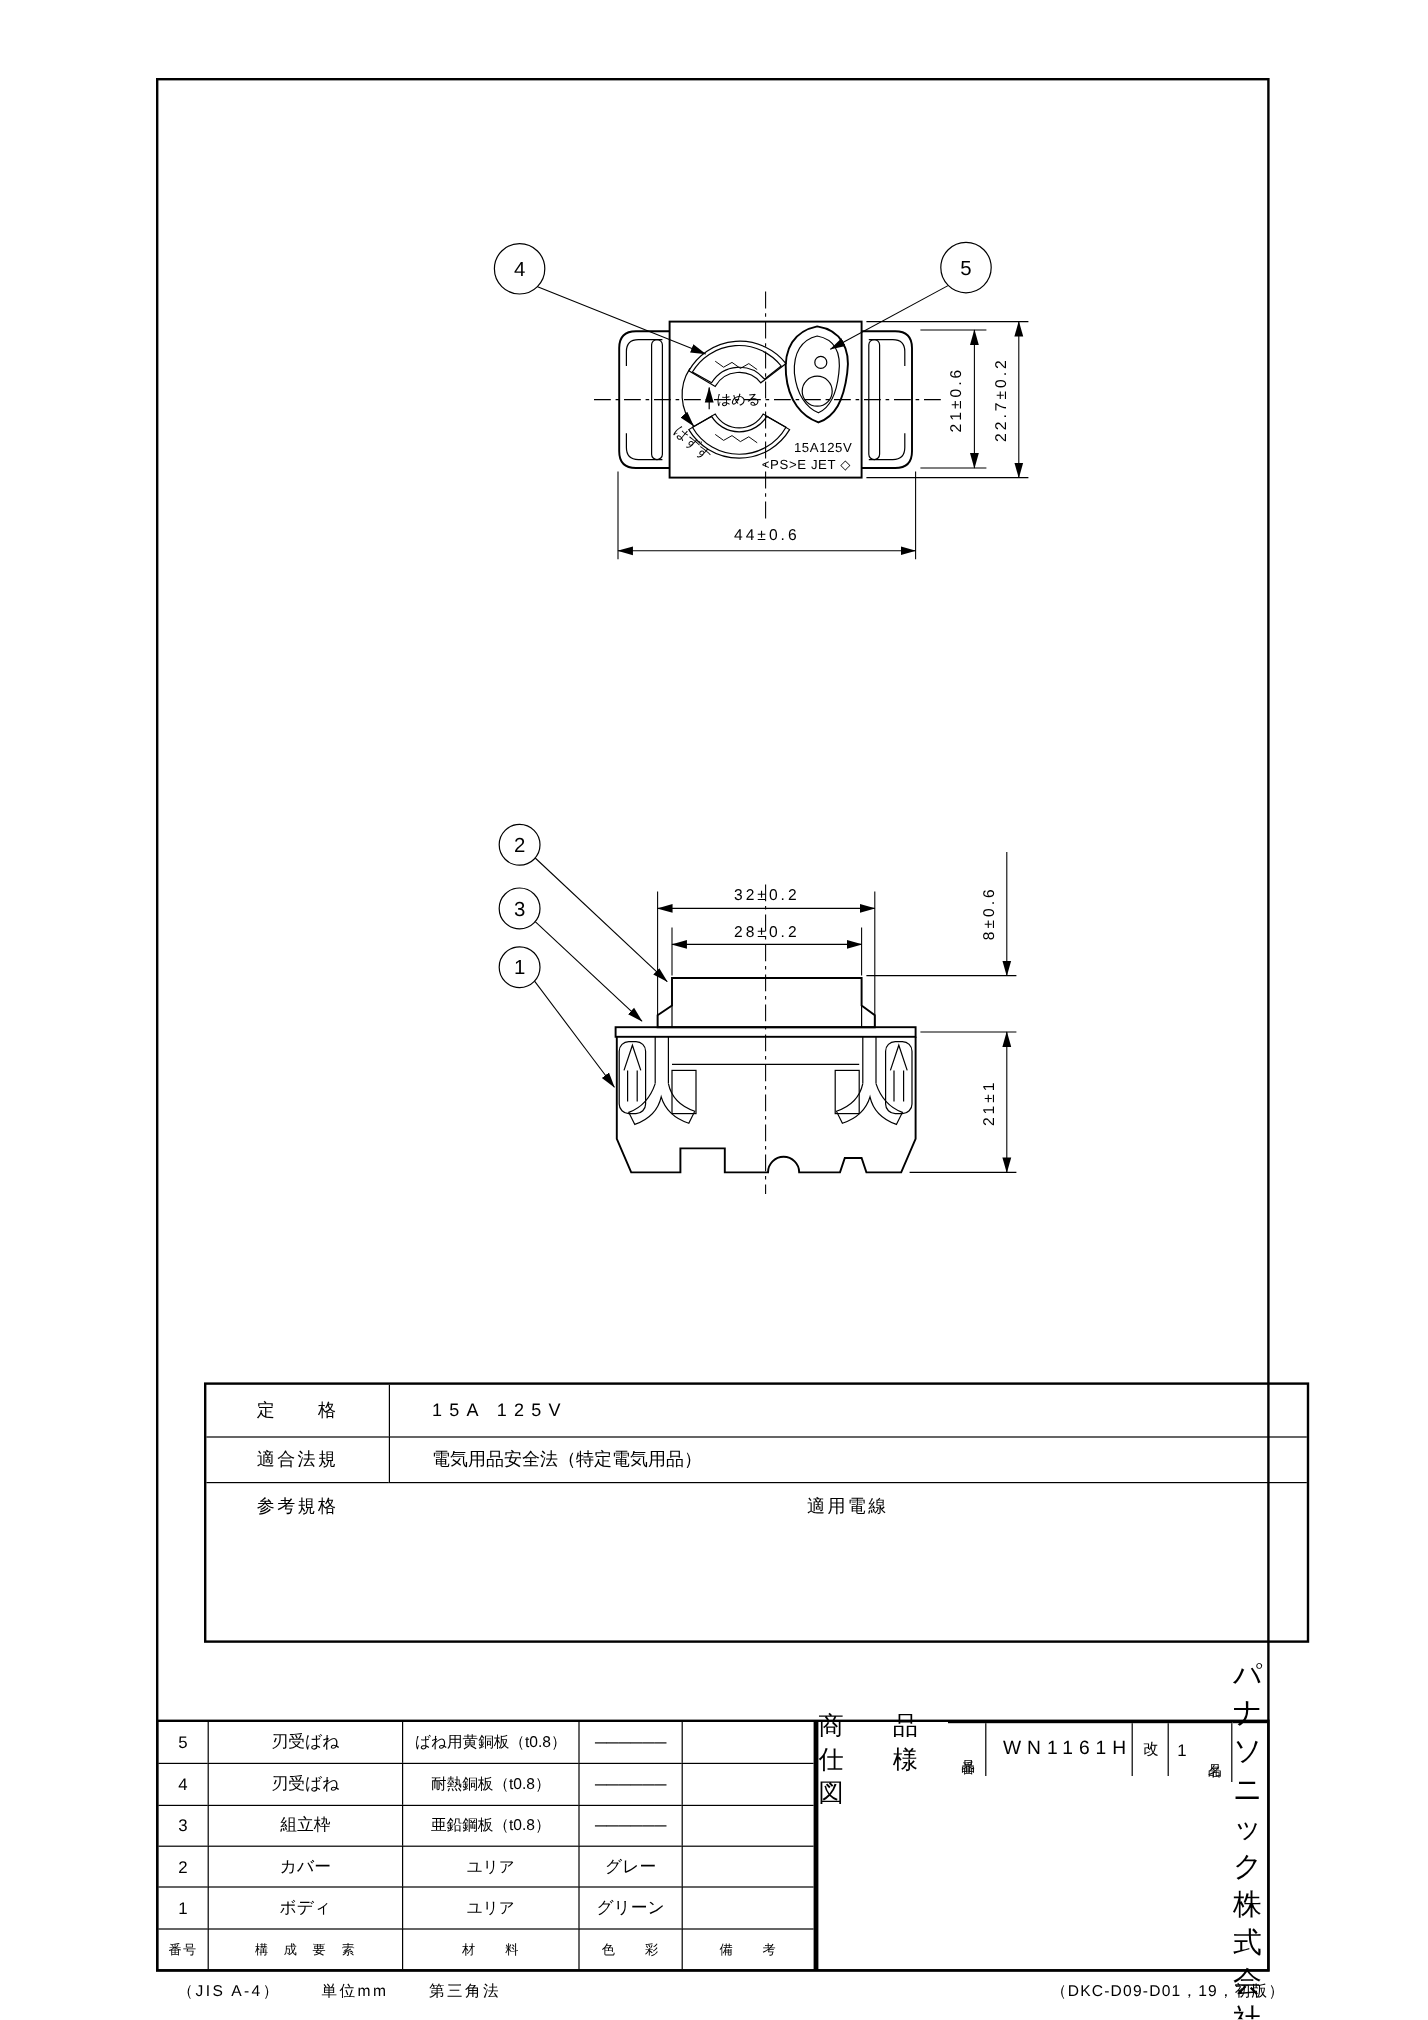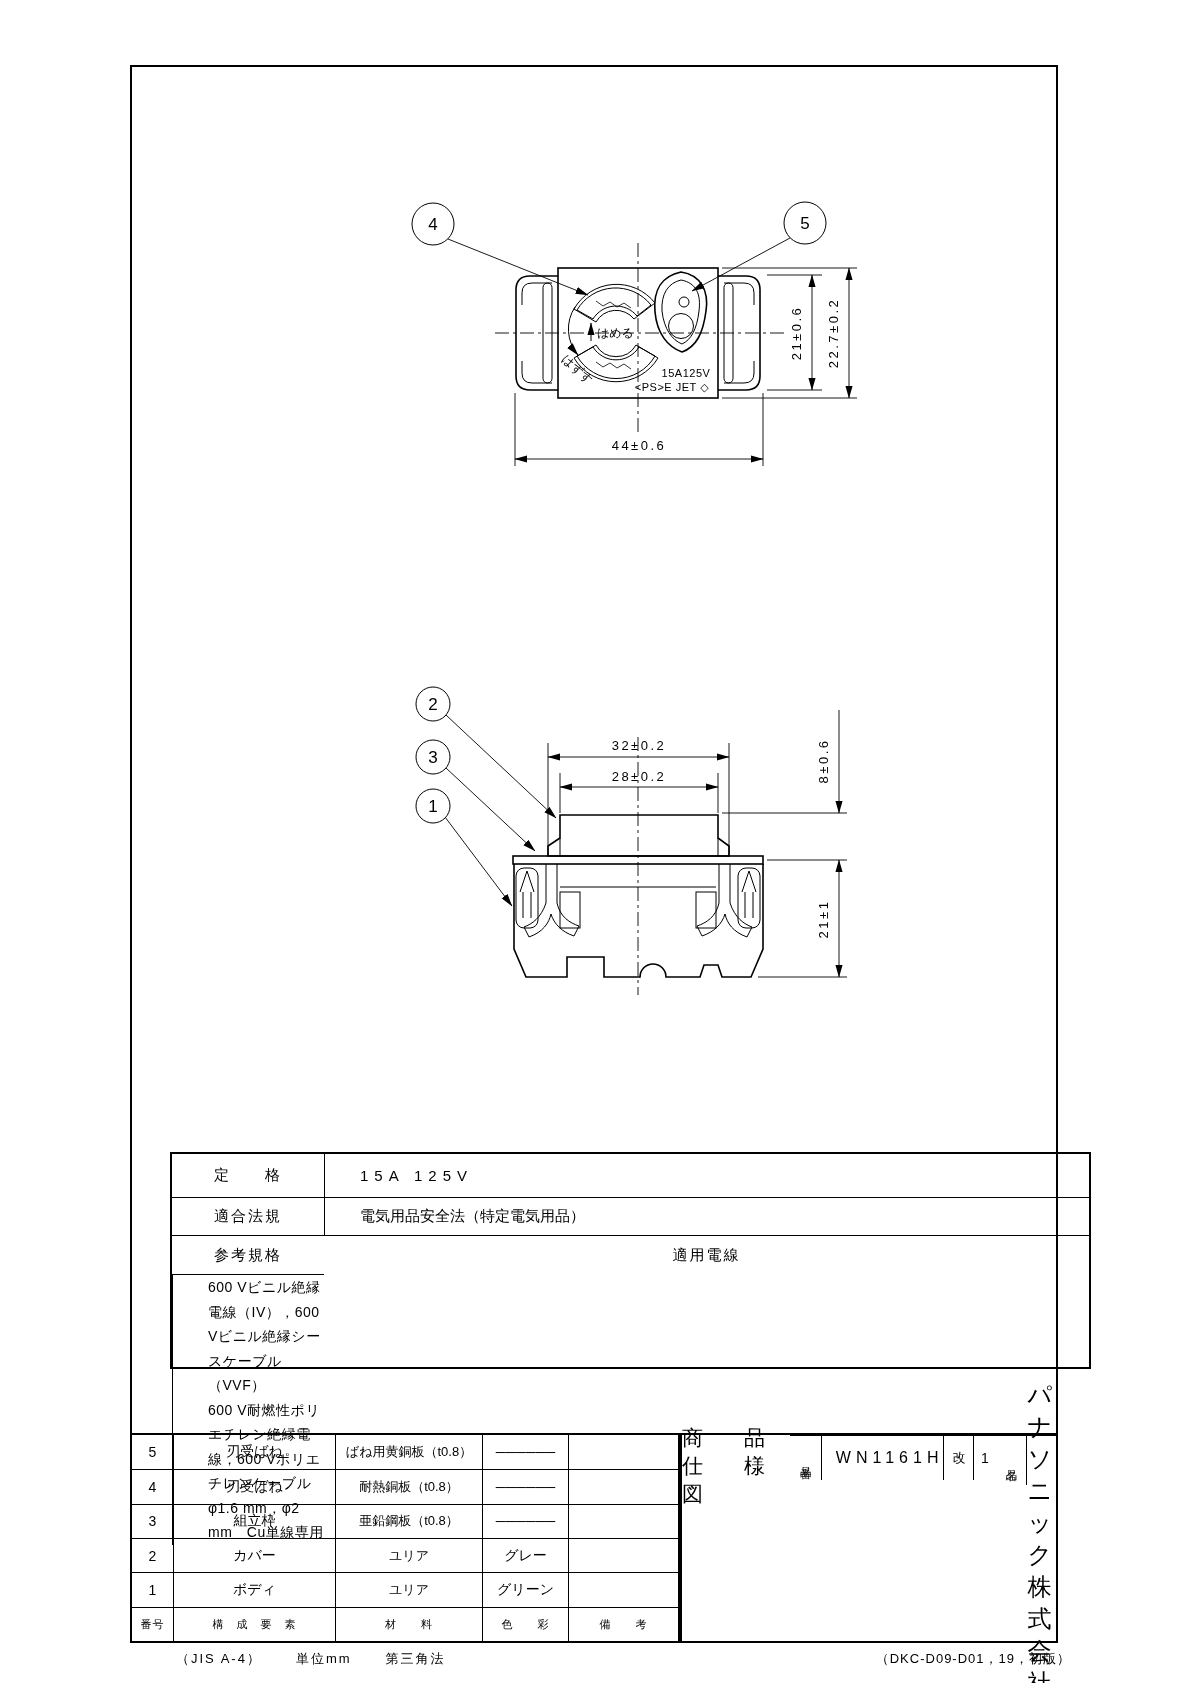--- a/index.html
+++ b/index.html
@@ -72,21 +72,21 @@
     align-items: center; justify-content: center; font-size: 24px; letter-spacing: 4px; font-family: Liberation Mono, monospace; }
   .tb-vlabel { border-right: 1.5px solid #000; display: flex; align-items: center; justify-content: center; }
   .tb-vlabel span { writing-mode: vertical-rl; text-orientation: upright; font-size: 11.5px; letter-spacing: 1px; }
   .tb-partno { display: flex; align-items: center; padding-left: 14px; font-size: 16px; letter-spacing: 5px; }
   .tb-rev { border-left: 1.5px solid #000; display: flex; align-items: center; justify-content: center; font-size: 13px; }
   .tb-revval { border-left: 1.5px solid #000; display: flex; align-items: center; justify-content: center; font-size: 14px; }
   .tb-partname { display: flex; align-items: center; padding-left: 12px; font-size: 13.5px; letter-spacing: 0.5px; }
 
   
   .footer-left { position: absolute; left: 148px; top: 1650px; font-size: 13px;
-    display: flex; gap: 34px; letter-spacing: 2px; margin-left: 28px; }
+    display: flex; gap: 34px; letter-spacing: 2px; }
   .footer-right { position: absolute; right: 119px; top: 1650px; font-size: 13px; letter-spacing: 1px; }
 </style>
 </head>
 <body>
 
 <div class="sheet">
   <div class="frame"></div>
 
   <svg class="draw" width="1190" height="1683" viewBox="0 0 1190 1683">
     <defs>
@@ -217,25 +217,20 @@
   <div class="spec-table">
     <div class="spec-label r0">定　　格</div>
     <div class="spec-value r0 rating">15A 125V</div>
 
     <div class="spec-label">適合法規</div>
     <div class="spec-value">電気用品安全法（特定電気用品）</div>
 
     <div class="spec-label">参考規格</div>
 
     <div class="spec-label">適用電線</div>
-    <div class="spec-value wires">
-      <div>600 Vビニル絶縁電線（IV），600 Vビニル絶縁シースケーブル（VVF）</div>
-      <div>600 V耐燃性ポリエチレン絶縁電線，600 Vポリエチレンケーブル</div>
-      <div>φ1.6 mm，φ2 mm　Cu単線専用</div>
-    </div>
   </div>
 
   <div class="parts-table">
     <div class="pt-cell c0 r0">5</div>
     <div class="pt-cell r0">刃受ばね</div>
     <div class="pt-cell r0 mat">ばね用黄銅板（t0.8）</div>
     <div class="pt-cell r0">──────</div>
     <div class="pt-cell r0"></div>
 
     <div class="pt-cell c0">4</div>

